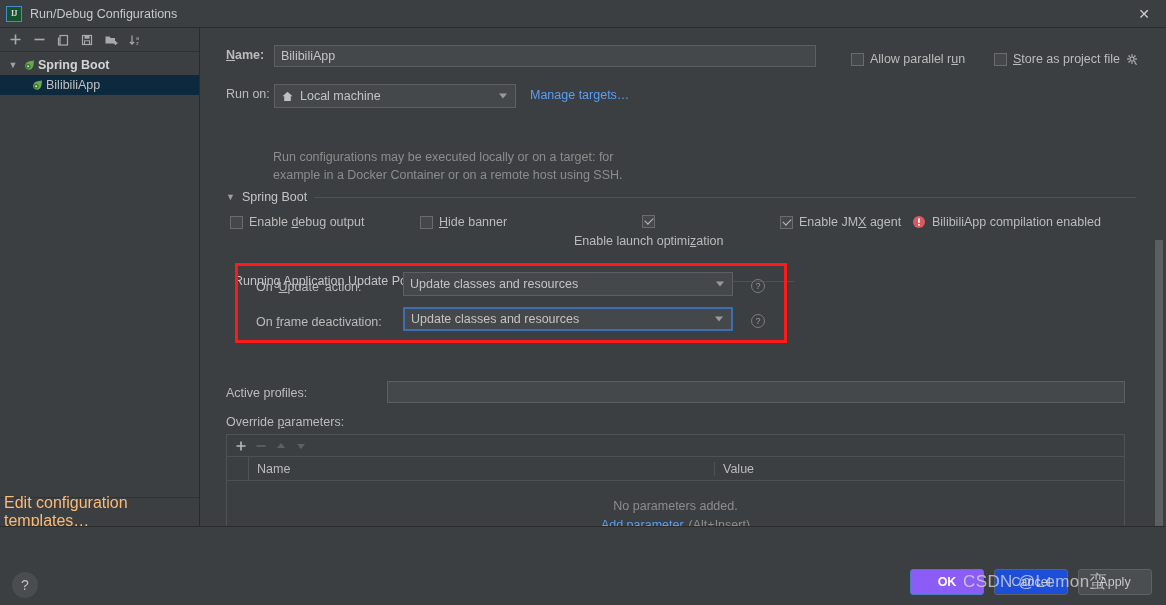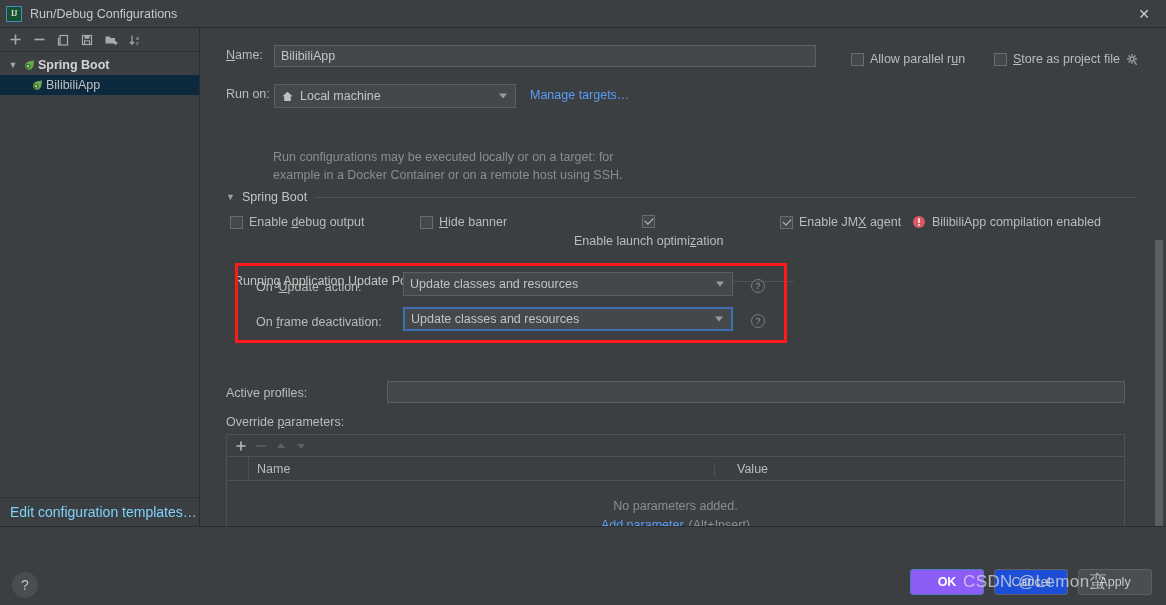--- a/index.html
+++ b/index.html
@@ -62,22 +62,22 @@
   .tree-row.group { font-weight: bold; color: #d4d4d4; }
   .tree-row.selected { background: #0d293e; }
   .tree-row.child { padding-left: 28px; color: #c0c0c0; }
   .chevron {
     width: 14px; display: flex; align-items: center; justify-content: center;
     color: #a0a0a0; font-size: 9px;
   }
   .leaf-icon { width: 18px; display:flex; align-items:center; justify-content:center; }
   #edit-templates {
     position: absolute; left: 0; bottom: 0; width: 199px; height: 29px;
-    display: flex; align-items: center; padding-left: 10px;
-    color: #7dd3fc; font-size: 14px;
+    display: flex; align-items: center; padding-left: 4px;
+    color: #fdba74; font-size: 16px;
     border-top: 1px solid #323232;
   }
 
   
   #rightpanel {
     position: absolute; left: 200px; top: 28px;
     width: 966px; height: 498px;
     background: #3c3f41;
     overflow: hidden;
   }
@@ -272,21 +272,21 @@
       </span>
       <span>BilibiliApp</span>
     </div>
   </div>
 
   <div id="edit-templates">Edit configuration templates…</div>
 </div>
 
 <div id="rightpanel">
 
-  <div class="row" style="position:absolute; left:26px; top:20px;">
+  <div class="row" style="position:absolute; left:26px; top:20px;font-weight:bold;">
     <span class="field-label"><span class="ul">N</span>ame:</span>
   </div>
   <div class="textfield" style="position:absolute; left:74px; top:17px; width:542px;">BilibiliApp</div>
 
   <div class="cb" style="position:absolute; left:651px; top:24px;">
     <span class="cbbox"></span>
     <span>Allow parallel r<span class="ul">u</span>n</span>
   </div>
 
   <div class="cb" style="position:absolute; left:794px; top:24px;">
@@ -404,21 +404,21 @@
       </span>
       <span style="display:flex;opacity:0.45;">
         <svg width="12" height="12" viewBox="0 0 12 12">
             <path d="M6 9L2 4h8z" fill="#8a8a8a"></path>
           </svg>
       </span>
     </div>
     <div class="tbl-head">
       <div class="tbl-gutter"></div>
       <div style="width:466px; padding-left:8px; border-right:1px solid #4f5254;">Name</div>
-      <div style="flex:1; padding-left:8px;margin-left:14px;">Value</div>
+      <div style="flex:1; padding-left:8px;">Value</div>
     </div>
     <div style="height:68px; display:flex; flex-direction:column; align-items:center; justify-content:center; gap:5px;">
       <div class="hint">No parameters added.</div>
       <div style="display:flex; gap:5px; align-items:baseline;">
         <span class="link">Add parameter</span>
         <span class="hint">(Alt+Insert)</span>
       </div>
     </div>
   </div>
 

